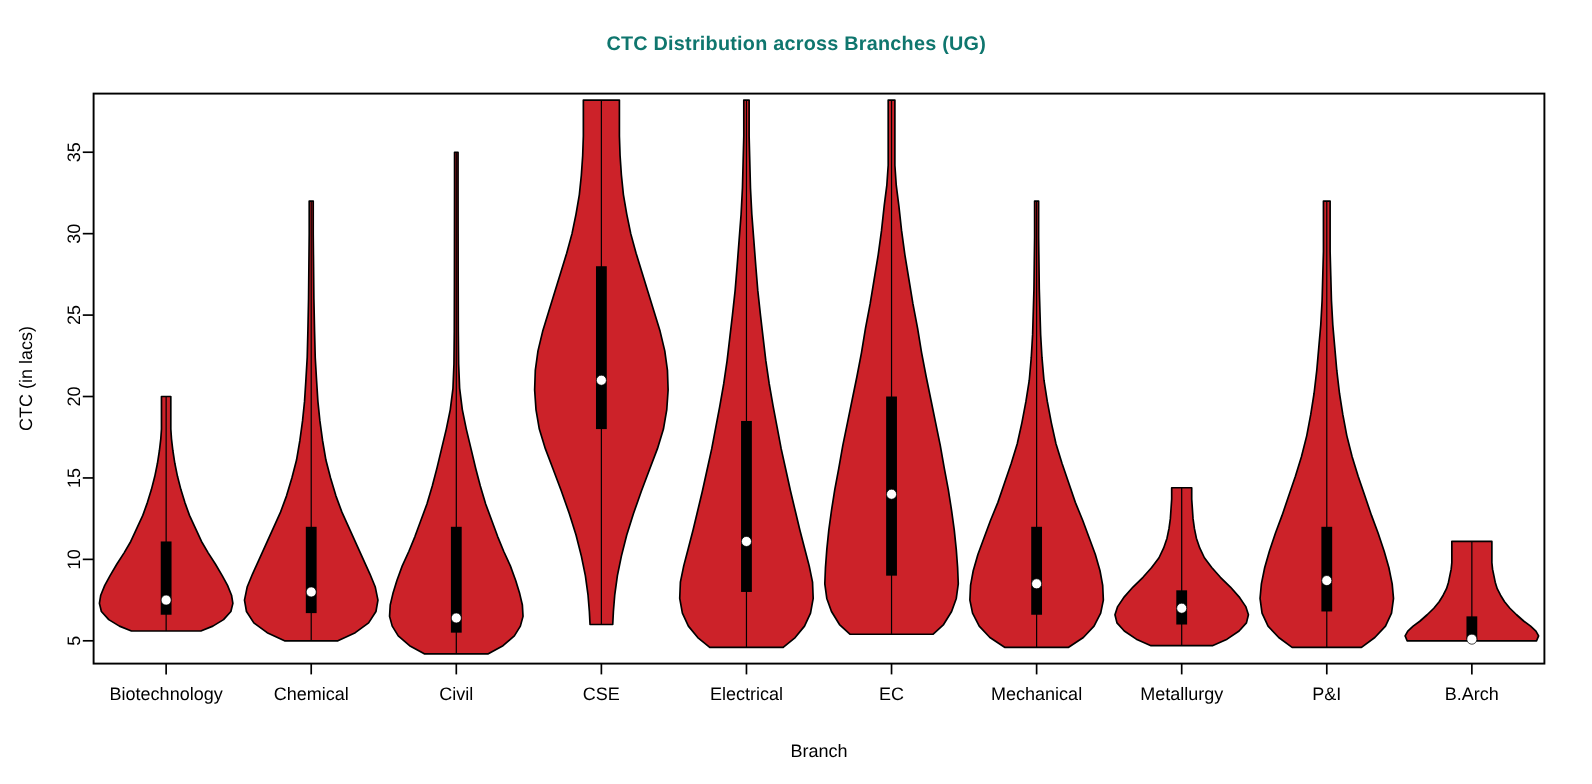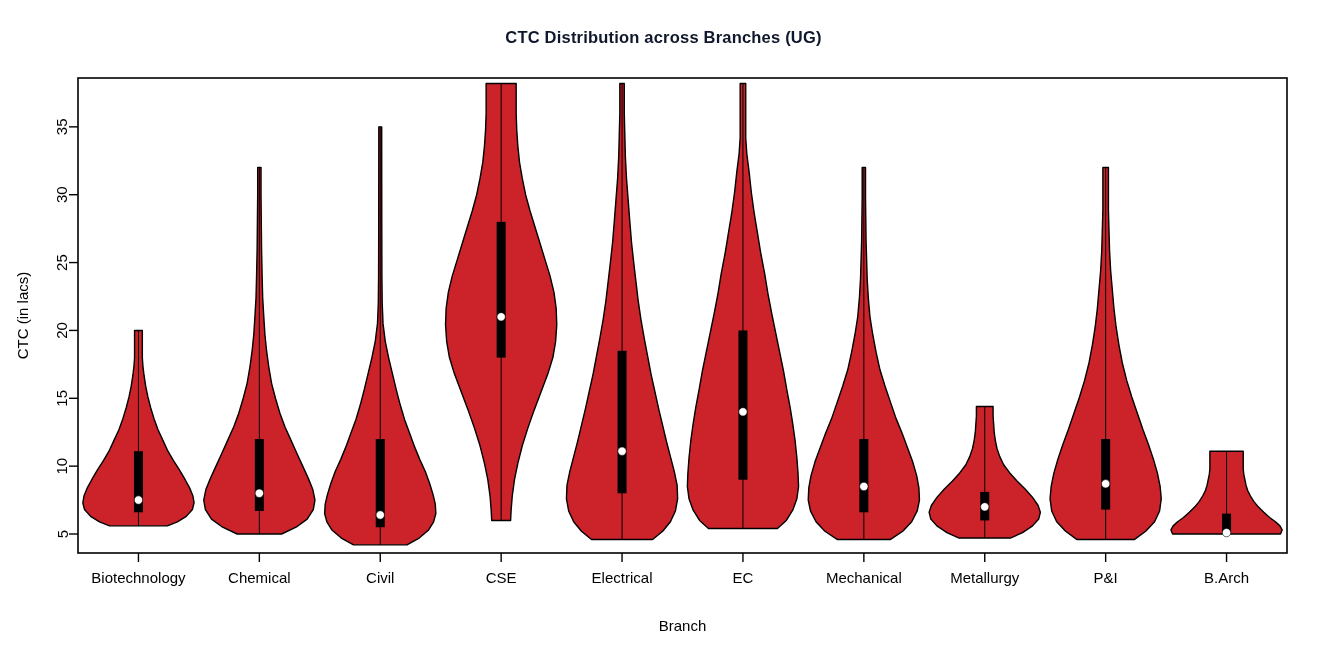--- a/index.html
+++ b/index.html
@@ -22,21 +22,21 @@
   }
   #chart-title {
     position: absolute;
     left: 0;
     top: 28px;
     width: 1327px;
     text-align: center;
     font-size: 16.5px;
     font-weight: bold;
     letter-spacing: 0.2px;
-    color: #0f172a;
+    color: #0f766e;
     white-space: nowrap;
   }
   #svg-canvas {
     position: absolute;
     left: 0;
     top: 0;
   }
   .axis-text {
     font-family: "Liberation Sans", sans-serif;
     font-size: 15px;

